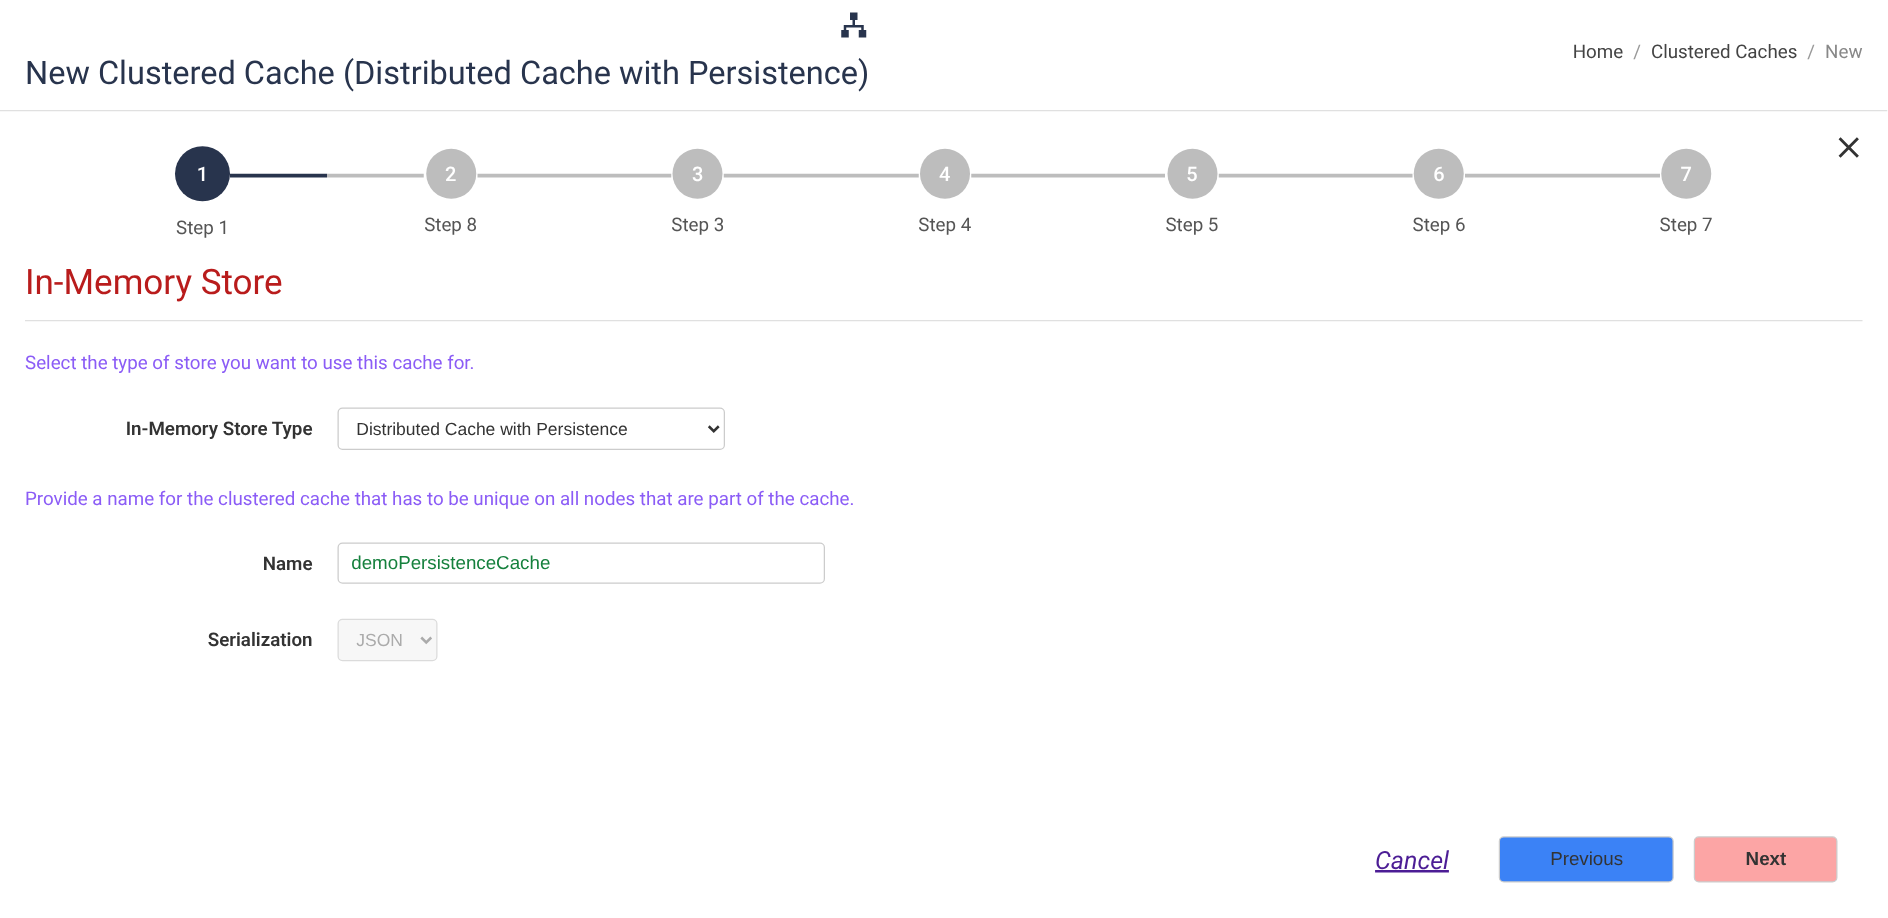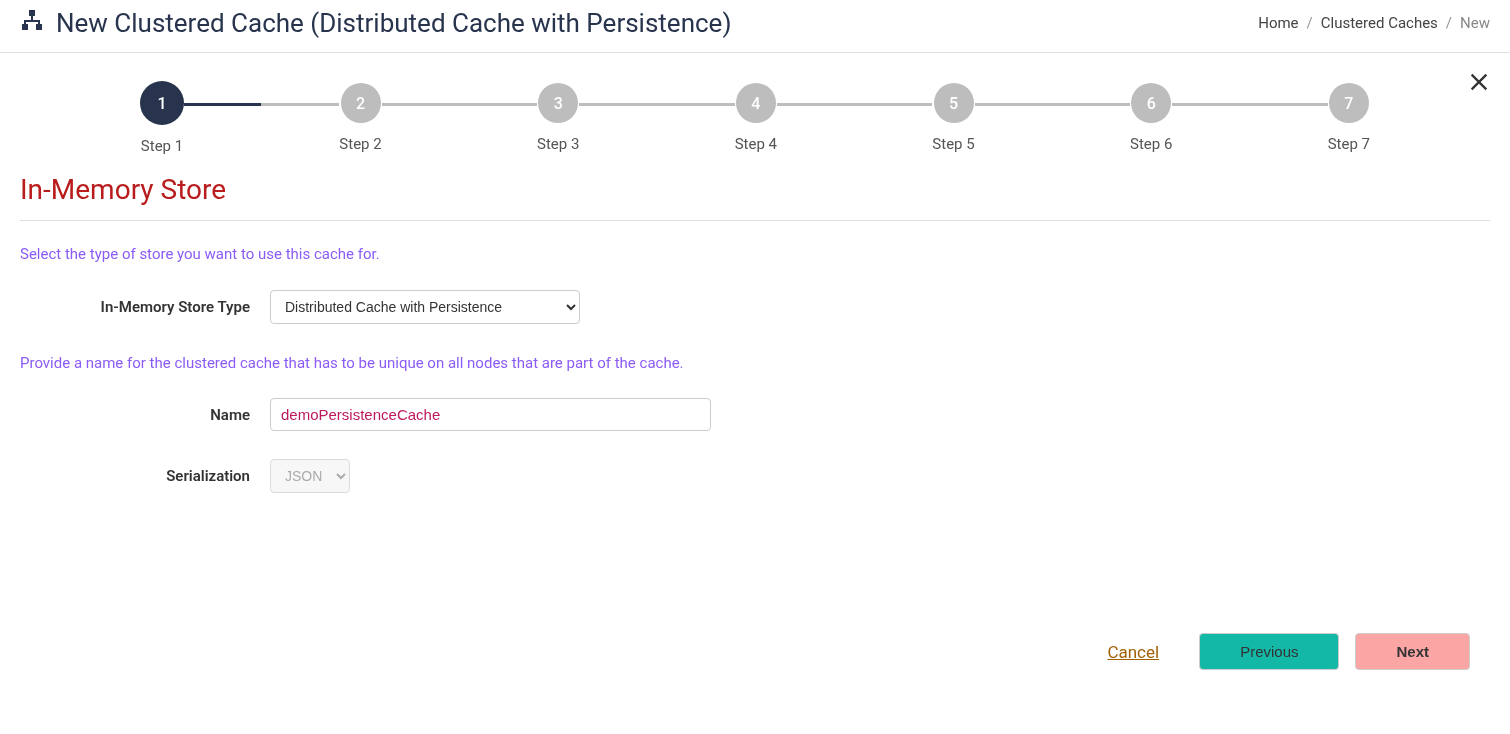--- a/index.html
+++ b/index.html
@@ -15,22 +15,23 @@
     }
     .header {
       display: flex;
       justify-content: space-between;
       align-items: center;
       padding: 8px 20px 14px 20px;
       border-bottom: 1px solid #e0e0e0;
     }
     .header-left {
       display: flex;
-      align-items: flex-start;
+      align-items: flex-end;
       gap: 12px;
+      flex-direction: column;
     }
     .hierarchy-icon {
       display: inline-flex;
       align-items: center;
       justify-content: center;
       color: #28344d;
     }
     .page-title {
       font-size: 26px;
       font-weight: 400;
@@ -156,43 +157,44 @@
     }
     .form-select:disabled {
       background: #f5f5f5;
       color: #888888;
     }
     .form-input {
       padding: 7px 10px;
       border: 1px solid #cccccc;
       border-radius: 4px;
       font-size: 15px;
-      width: 441px;
-      color: #be185d;
+      width: 390px;
+      color: #15803d;
     }
     .footer {
       display: flex;
       justify-content: flex-end;
       align-items: center;
       gap: 16px;
       padding: 20px;
       margin-top: 120px;
     }
     .cancel-link {
-      color: #a16207;
+      color: #4c1d95;
       text-decoration: underline;
-      font-size: 17px;
+      font-size: 20px;
       cursor: pointer;
       margin-right: 24px;
+      font-style: italic;
     }
     .btn {
       padding: 9px 40px;
       border: 1px solid #cccccc;
       border-radius: 4px;
-      background: #14b8a6;
+      background: #3b82f6;
       font-size: 15px;
       color: #333333;
       cursor: pointer;
     }
     .btn.primary {
       font-weight: 700;
       background: #fca5a5;
     }
   </style>
 </head>
@@ -227,21 +229,21 @@
   </button>
 
   <div class="stepper">
     <div class="step">
       <div class="step-circle active">1</div>
       <div class="step-label">Step 1</div>
     </div>
     <div class="step-connector half"></div>
     <div class="step">
       <div class="step-circle">2</div>
-      <div class="step-label">Step 2</div>
+      <div class="step-label">Step 8</div>
     </div>
     <div class="step-connector"></div>
     <div class="step">
       <div class="step-circle">3</div>
       <div class="step-label">Step 3</div>
     </div>
     <div class="step-connector"></div>
     <div class="step">
       <div class="step-circle">4</div>
       <div class="step-label">Step 4</div>

